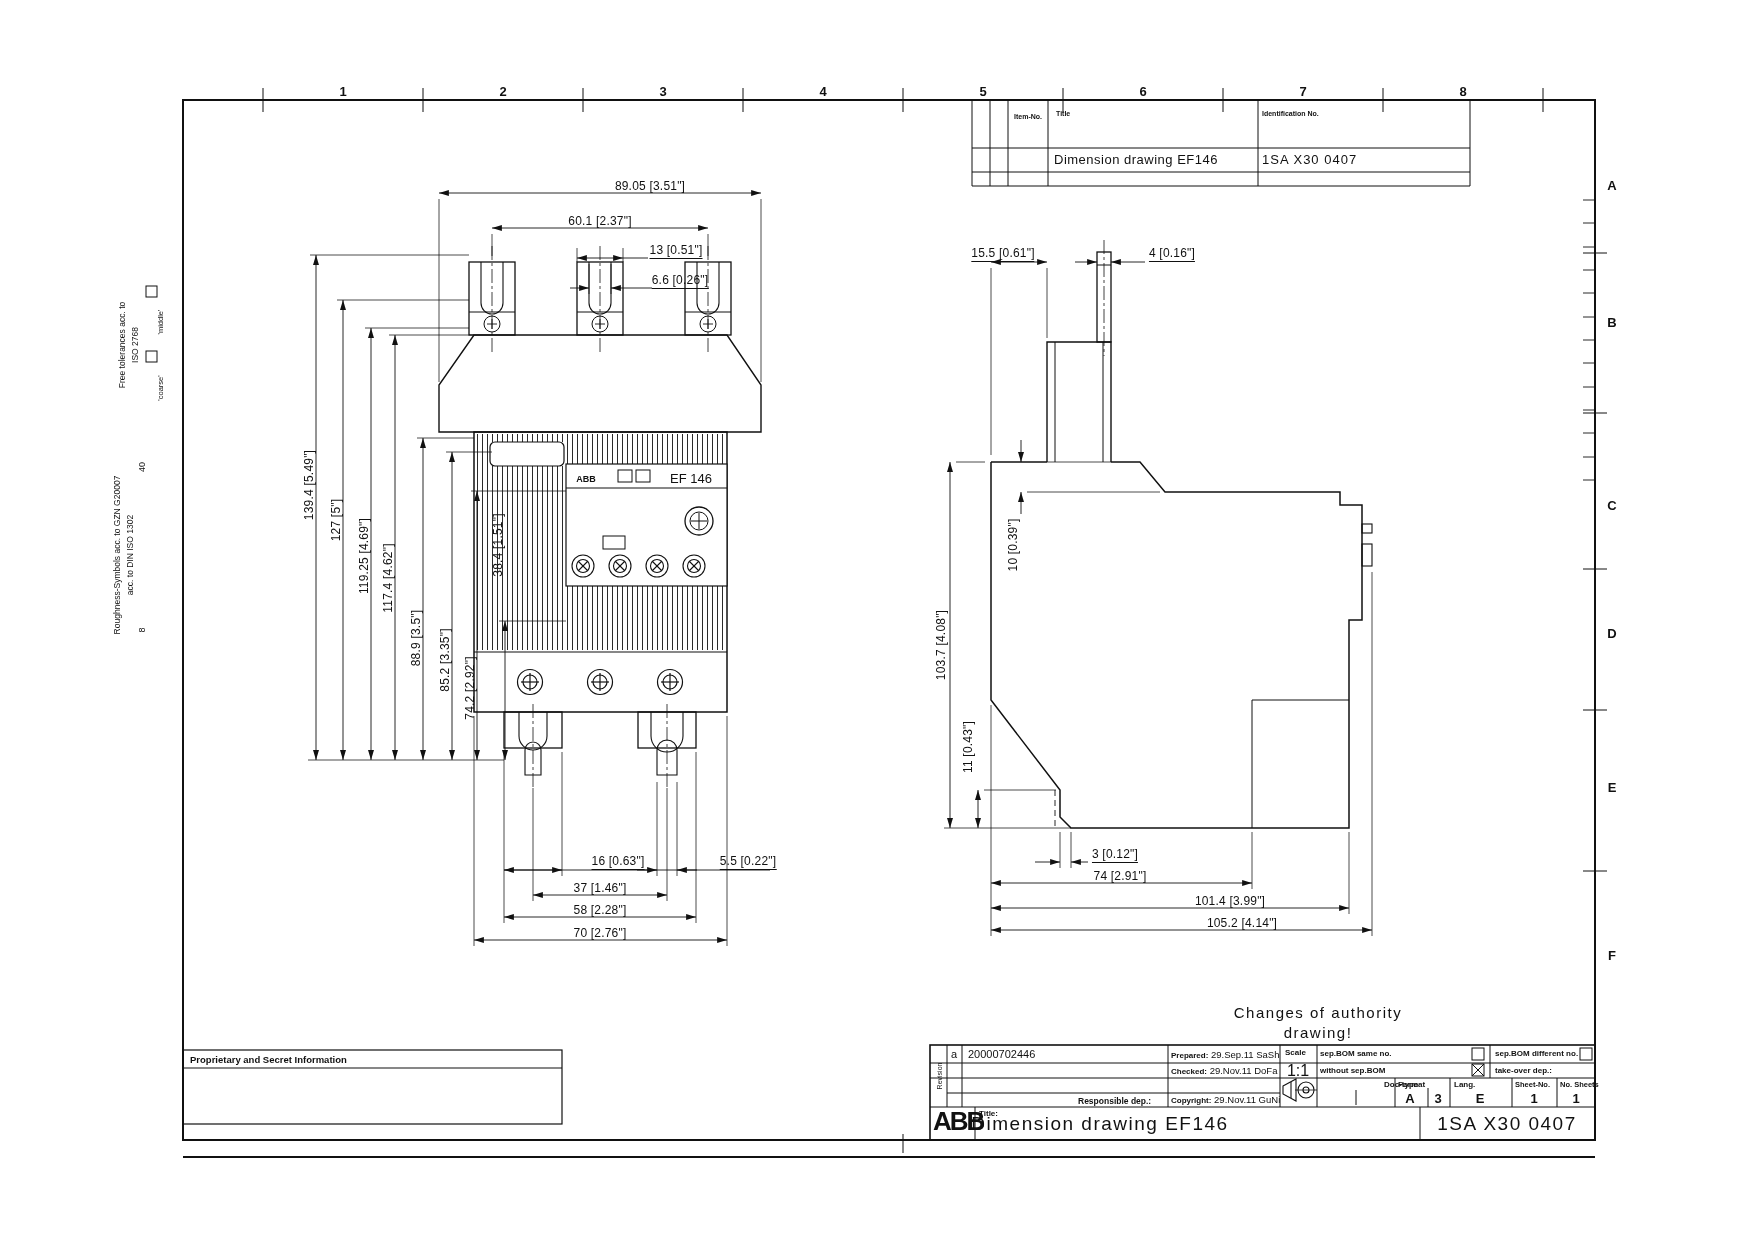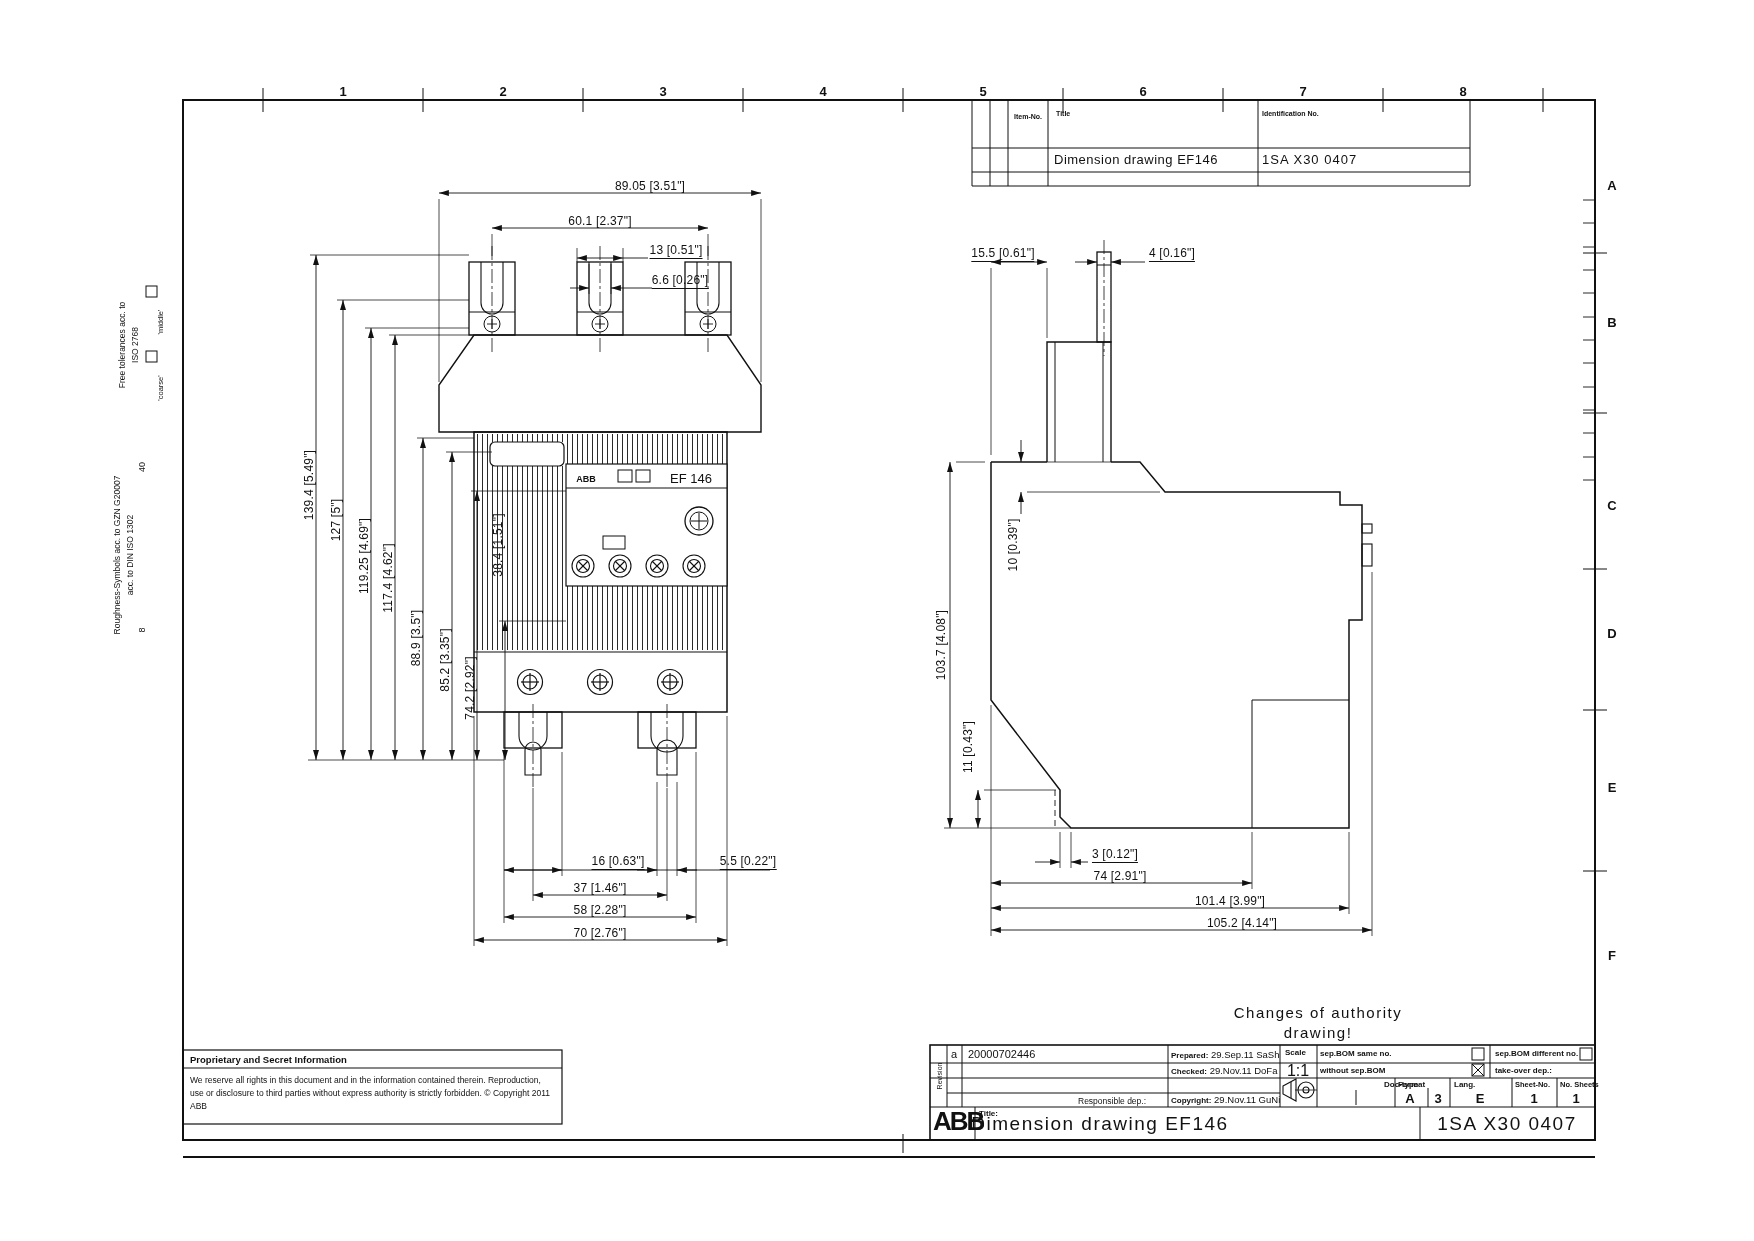--- a/index.html
+++ b/index.html
@@ -402,21 +402,21 @@
 <div class="rot dim" style="left:941px;top:645px">103.7 [4.08"]</div>
 <div class="rot dim" style="left:968px;top:747px">11 [0.43"]</div>
 <div class="c dim u" style="left:1115px;top:855px">3 [0.12"]</div>
 <div class="c dim" style="left:1120px;top:876px">74 [2.91"]</div>
 <div class="c dim" style="left:1230px;top:901px">101.4 [3.99"]</div>
 <div class="c dim" style="left:1242px;top:923px">105.2 [4.14"]</div>
 
 <div class="rot" style="left:939px;top:1076px;font-size:7px">Revision</div>
 <div class="c" style="left:954px;top:1054px;font-size:11px">a</div>
 <div class="a" style="left:968px;top:1048px;font-size:11px">20000702446</div>
-<div class="a" style="left:1078px;top:1096px;font-size:8.5px;font-weight:normal">Responsible dep.:</div>
+<div class="a" style="left:1078px;top:1096px;font-size:8.5px;font-weight:bold">Responsible dep.:</div>
 <div class="a" style="left:1171px;top:1049px;font-size:9.5px"><span class="tb">Prepared:</span> <span>29.Sep.11 SaSh</span></div>
 <div class="a" style="left:1171px;top:1065px;font-size:9.5px"><span class="tb">Checked:</span> <span>29.Nov.11 DoFa</span></div>
 <div class="a" style="left:1171px;top:1094px;font-size:9.5px"><span class="tb">Copyright:</span> <span>29.Nov.11 GuNi</span></div>
 <div class="a tb" style="left:1285px;top:1048px">Scale</div>
 <div class="c" style="left:1298px;top:1071px;font-size:16px;font-weight:normal">1:1</div>
 <div class="a tb" style="left:1320px;top:1049px">sep.BOM same no.</div>
 <div class="a tb" style="left:1495px;top:1049px">sep.BOM different no.</div>
 <div class="a tb" style="left:1320px;top:1066px">without sep.BOM</div>
 <div class="a tb" style="left:1495px;top:1066px">take-over dep.:</div>
 <div class="a tb" style="left:1384px;top:1080px">Doc-type</div>
@@ -428,15 +428,14 @@
 <div class="a" style="left:1515px;top:1080px;font-size:7.5px;font-weight:bold">Sheet-No.</div>
 <div class="c" style="left:1534px;top:1098px;font-size:13px;font-weight:bold">1</div>
 <div class="a" style="left:1560px;top:1080px;font-size:7.5px;font-weight:bold">No. Sheets</div>
 <div class="c" style="left:1576px;top:1098px;font-size:13px;font-weight:bold">1</div>
 <div class="a" style="left:933px;top:1106px;font-size:26px;font-weight:900;letter-spacing:-2px">ABB</div>
 <div class="a tb" style="left:979px;top:1109px">Title:</div>
 <div class="c" style="left:1100px;top:1124px;font-size:19px;letter-spacing:1.5px">Dimension drawing EF146</div>
 <div class="c" style="left:1507px;top:1124px;font-size:19px;letter-spacing:1.5px">1SA X30 0407</div>
 
 <div class="a" style="left:190px;top:1054px;font-size:9.5px;font-weight:bold">Proprietary and Secret Information</div>
-<div class="blk" style="left:190px;top:1074px;width:360px;font-size:8.5px;line-height:1.55">We reserve all rights in this document and in the information contained therein. Reproduction, use or disclosure to third parties without express authority is strictly forbidden. © Copyright 2011 ABB</div>
 
 </div>
 
 </body></html>

